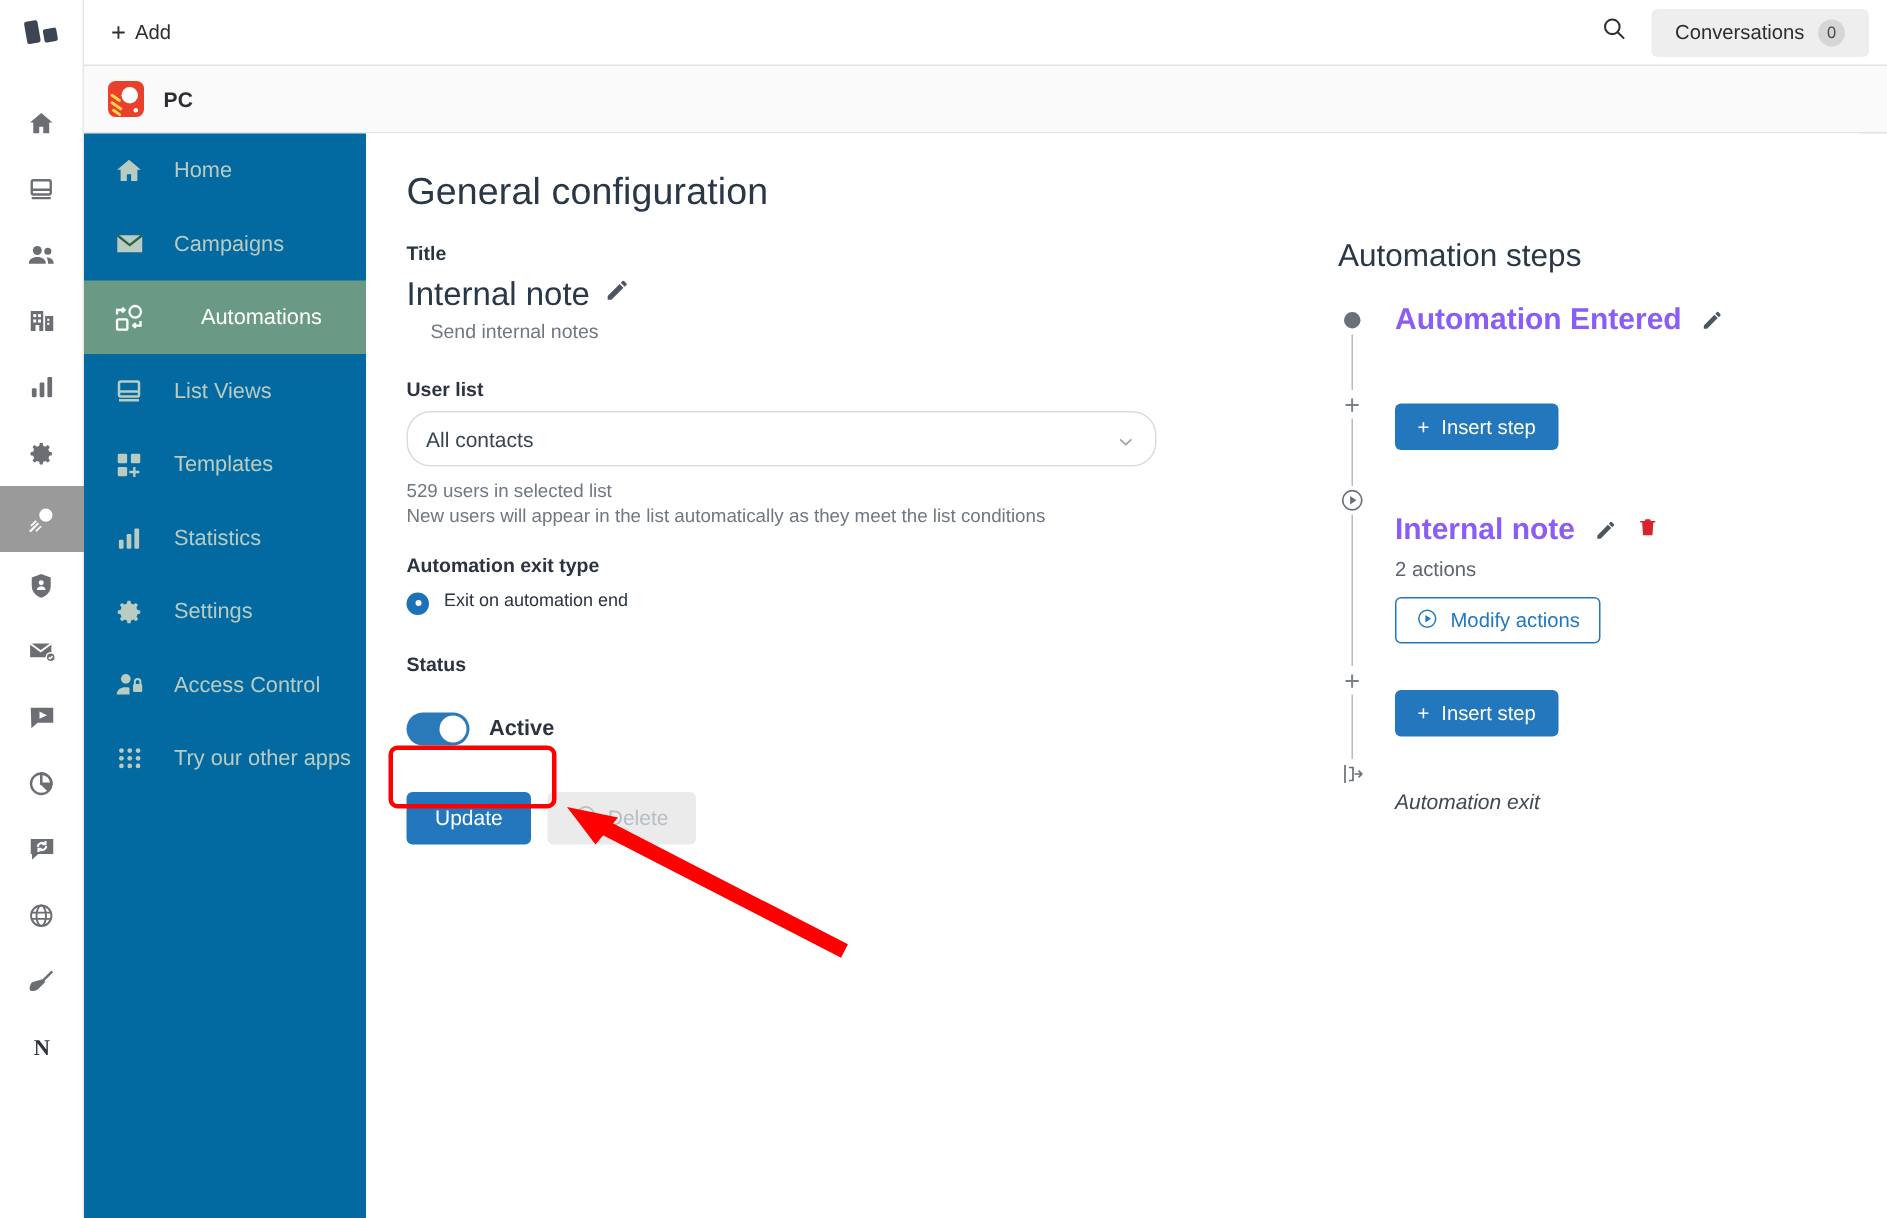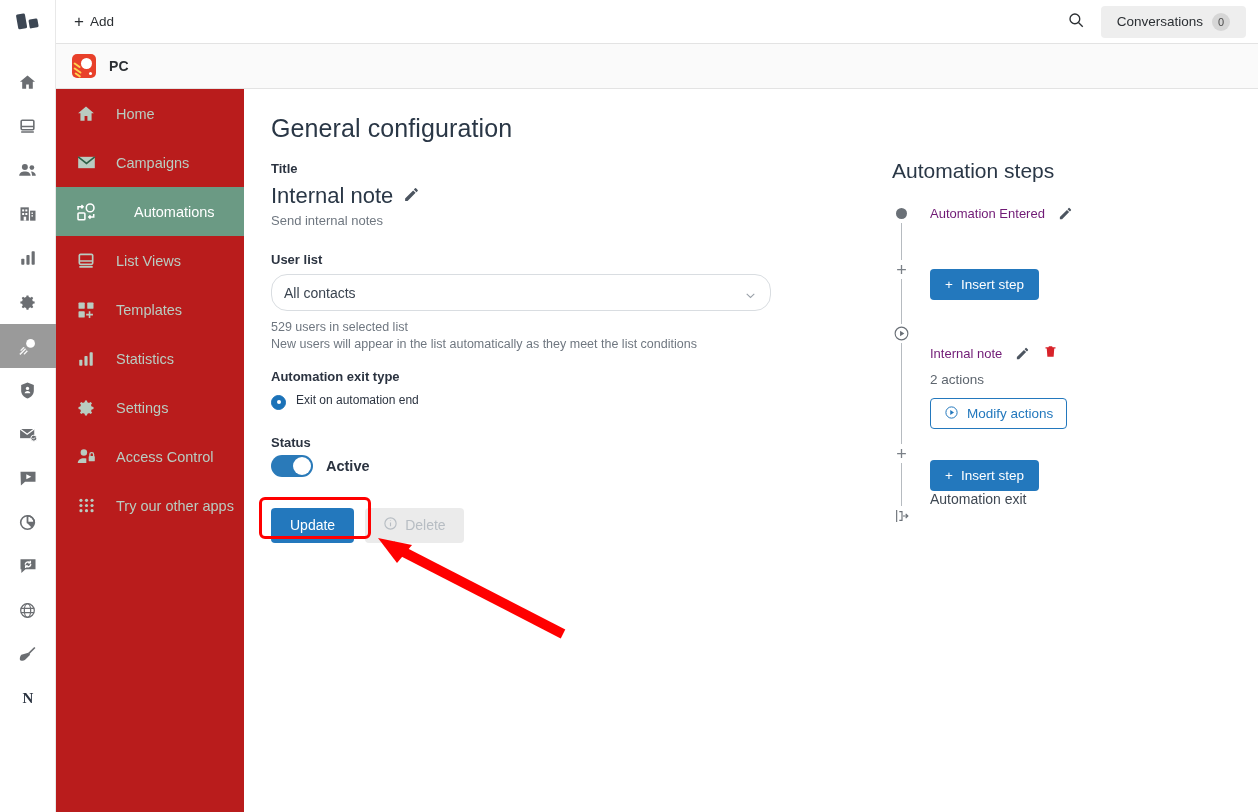--- a/index.html
+++ b/index.html
@@ -74,21 +74,21 @@
   }
   .app-icon .ray {
     position: absolute; background: #ffd24d; height: 1.6px; border-radius: 1px;
     transform-origin: left center;
   }
   .app-tab-label { font-size: 14px; color: #2b2f33; font-weight: 600; letter-spacing: .2px; }
 
   
   .sidebar {
     position: absolute; left: 56px; top: 89px; width: 188px; height: 723px;
-    background: #b91c1c;
+    background: #0369a1;
   }
   .side-item {
     display: flex; align-items: center; gap: 18px;
     height: 49px; padding-left: 18px; cursor: pointer;
     color: #b9ccc1; font-size: 14.5px;
   }
   .side-item.active { background: #6b9a84; color: #ffffff; gap: 36px; }
   .side-item .si-icon { width: 24px; display: flex; align-items: center; justify-content: center; flex: none; }
   .side-item svg { display: block; }
 
@@ -99,21 +99,21 @@
   }
   .page-title {
     position: absolute; left: 27px; top: 25px;
     font-size: 25px; color: #2a3746; font-weight: 400; letter-spacing: .1px;
   }
   .form { position: absolute; left: 27px; top: 72px; width: 505px; }
   .fld-label { font-size: 13px; font-weight: 700; color: #2b3340; margin-bottom: 7px; }
   .title-row { display: flex; align-items: center; gap: 10px; margin-bottom: 4px; }
   .title-value { font-size: 22px; color: #2a3746; font-weight: 400; }
   .pencil { cursor: pointer; color: #4c5560; }
-  .sub-note { font-size: 13px; color: #6f7780; }
+  .sub-note { font-size: 13px; color: #6f7780; margin-left: 16px; }
   .gap-24 { height: 24px; }
   .gap-16 { height: 16px; }
   .select {
     position: relative; width: 500px; height: 37px;
     border: 1px solid #d9dde1; border-radius: 16px; background: #fff;
     display: flex; align-items: center; padding: 0 12px; cursor: pointer;
   }
   .select-value { font-size: 14px; color: #3a4450; }
   .select-caret { position: absolute; right: 13px; top: 13px; color: #9aa1a9; }
   .helper { font-size: 12.5px; color: #6f7780; line-height: 1.35; margin-top: 8px; }
@@ -125,21 +125,21 @@
   }
   .radio.checked { border: 1px solid #1b72b8; background: #1b72b8; }
   .radio.checked::after {
     content: ""; position: absolute; left: 4.5px; top: 4.5px;
     width: 4px; height: 4px; border-radius: 50%; background: #fff;
   }
   .radio-label { font-size: 12px; color: #2b3340; line-height: 1.25; }
   .radio-sub { font-size: 13.5px; color: #4f5862; margin-top: 3px; margin-left: 25px; }
 
   .status-label { font-size: 13px; font-weight: 700; color: #2b3340; margin-top: 25px; }
-  .toggle-row { display: flex; align-items: center; gap: 13px; margin-top: 5px; }
+  .toggle-row { display: flex; align-items: center; gap: 13px; margin-top: 25px; }
   .toggle {
     width: 42px; height: 22px; border-radius: 11px; background: #2a7ab9;
     position: relative; cursor: pointer; flex: none;
   }
   .toggle .knob {
     position: absolute; right: 2px; top: 2px; width: 18px; height: 18px;
     border-radius: 50%; background: #fff;
   }
   .toggle-text { font-size: 14.5px; color: #2b3340; font-weight: 600; }
 
@@ -165,21 +165,21 @@
   }
   .tl-node {
     position: absolute; left: 0px; width: 19px; height: 19px;
     display: flex; align-items: center; justify-content: center;
     background: #fff; color: #6a7077;
   }
   .tl-dot { width: 11px; height: 11px; border-radius: 50%; background: #6a7077; }
   .tl-plus { font-size: 18px; color: #7a8087; line-height: 1; }
 
   .step-head { display: flex; align-items: center; gap: 13px; height: 19px; }
-  .step-name { font-size: 13px; font-weight: 400; color: #701a75; }
+  .step-name { font-size: 20px; font-weight: 700; color: #8b5cf6; }
   .step-sub { font-size: 13.5px; color: #5d656e; margin-top: 9px; }
   .ico-btn { cursor: pointer; display: flex; align-items: center; }
   .trash { color: #d8232a; cursor: pointer; }
   .insert-btn {
     background: #2378bd; color: #fff; border: none; border-radius: 4px;
     height: 31px; padding: 0 15px; font-size: 13.5px; cursor: pointer;
     display: inline-flex; align-items: center; gap: 8px; font-family: inherit;
   }
   .modify-btn {
     background: #fff; color: #2378bd; border: 1px solid #2378bd; border-radius: 4px;
@@ -614,21 +614,21 @@
             <span>Insert step</span>
           </button>
         </div>
 
         <div class="tl-node" style="top:302px;">
           <svg width="16" height="16" viewBox="0 0 24 24" fill="none" stroke="currentColor" stroke-width="1.7">
             <path d="M4 3v18M8 5.5h4v13H8"></path>
               <path d="M13.5 12h7M17.5 8.7l3.3 3.3-3.3 3.3"></path>
             </svg>
         </div>
-        <div class="exit-label" style="">Automation exit</div>
+        <div class="exit-label" style="margin-top:35px;font-style:italic;">Automation exit</div>
       </div>
     </div>
   </div>
 
   <div class="hl-box"></div>
   <svg class="arrow-svg">
     <g>
       <line x1="563" y1="634" x2="392" y2="546" stroke="#ff0000" stroke-width="10" stroke-linecap="butt"></line>
       <polygon points="378,538 412,545 397,563" fill="#ff0000"></polygon>
     </g>

